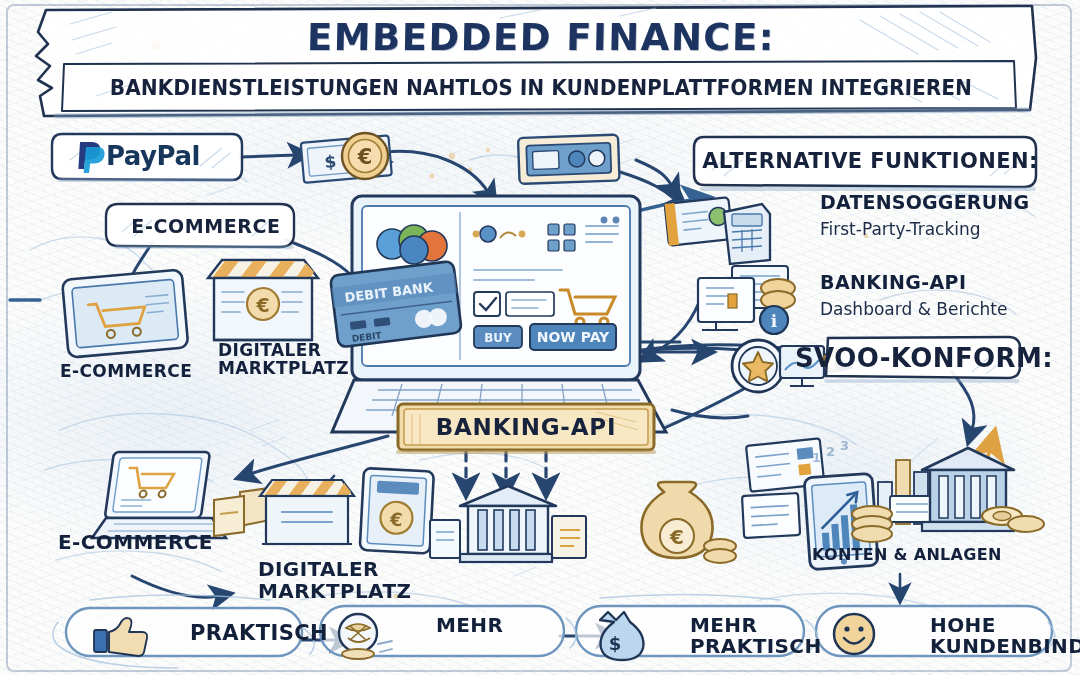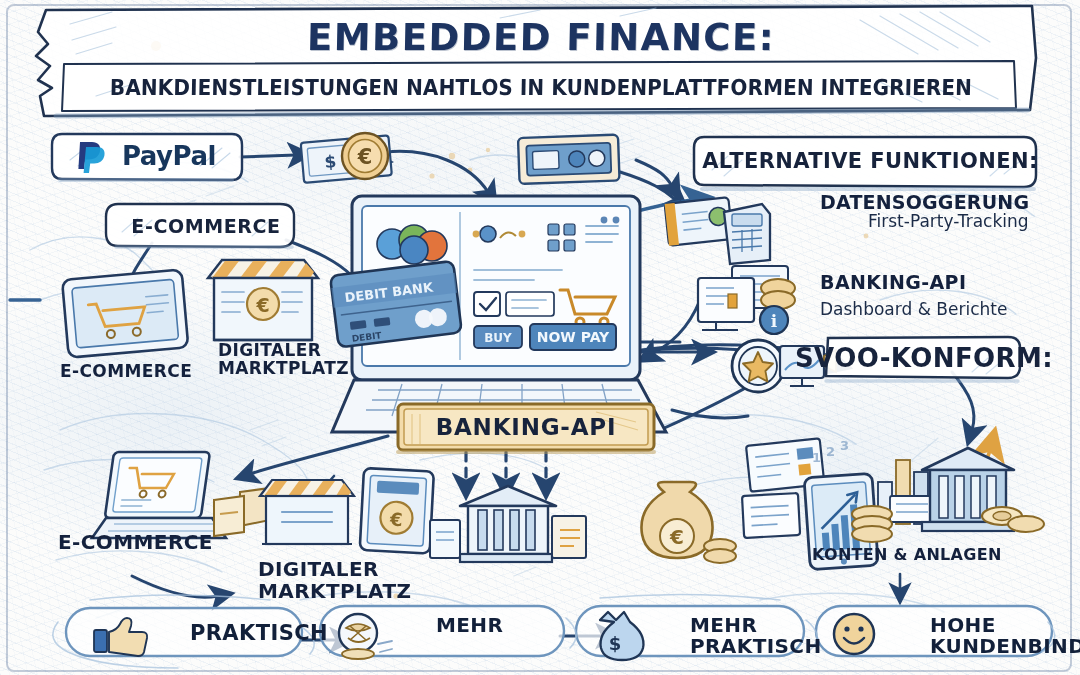--- a/index.html
+++ b/index.html
@@ -87,21 +87,21 @@
     white-space:nowrap;
   }
   .benefit-text{
     position:absolute;color:#12203a;font-weight:700;line-height:1.07;
     white-space:nowrap;
     margin-left:44px;
   }
   
   #paypal-badge{
     position:absolute;left:60px;top:133px;width:175px;height:45px;
-    display:flex;align-items:center;gap:16px;padding-left:14px;
+    display:flex;align-items:center;gap:0;padding-left:14px;
   }
   #paypal-word{font-size:26px;font-weight:700;color:#17365c;letter-spacing:-.5px;}
 </style>
 </head>
 <body>
 
 <div id="canvas">
   <div class="paper"></div>
   <div class="paper2"></div>
   <div class="frame"></div>
@@ -446,21 +446,21 @@
         <path d="M6 10 L44 2 L52 12 L52 58 L12 62 Z" fill="#e6eff8" stroke="#23395c" stroke-width="2.3"></path>
         <rect x="14" y="12" width="30" height="12" rx="2" fill="#c9dcee" stroke="#4a79ab" stroke-width="1.4"></rect>
         <g stroke="#4a79ab" stroke-width="1.3">
           <path d="M14 30 l30 -2 M14 38 l30 -2 M14 46 l30 -2"></path>
           <path d="M24 28 l0 22 M34 27 l0 22"></path>
         </g>
       </g>
     </g>
   </svg>
   <div class="plainlabel hand" style="left:820px;top:192px;font-size:19px;letter-spacing:.2px;">DATENSOGGERUNG</div>
-  <div class="sublabel hand-light" style="left:820px;top:211px;font-size:17px;margin-left:48px;">First-Party-Tracking</div>
+  <div class="sublabel hand-light" style="left:820px;top:219px;font-size:17px;">First-Party-Tracking</div>
 
   <svg class="layer" viewBox="0 0 1080 675">
     <g transform="translate(698,266)">
       <rect x="34" y="0" width="56" height="42" rx="3" fill="#f4f9fd" stroke="#23395c" stroke-width="2"></rect>
       <g stroke="#7ba3cb" stroke-width="1.5">
           <path d="M42 10 l40 0 M42 18 l40 0 M42 26 l30 0 M42 34 l34 0"></path>
         </g>
       <rect x="0" y="12" width="56" height="44" rx="3" fill="#fbfdff" stroke="#23395c" stroke-width="2.2"></rect>
       <g stroke="#7ba3cb" stroke-width="1.6">
           <path d="M8 22 l28 0 M8 30 l28 0 M8 38 l18 0"></path>

